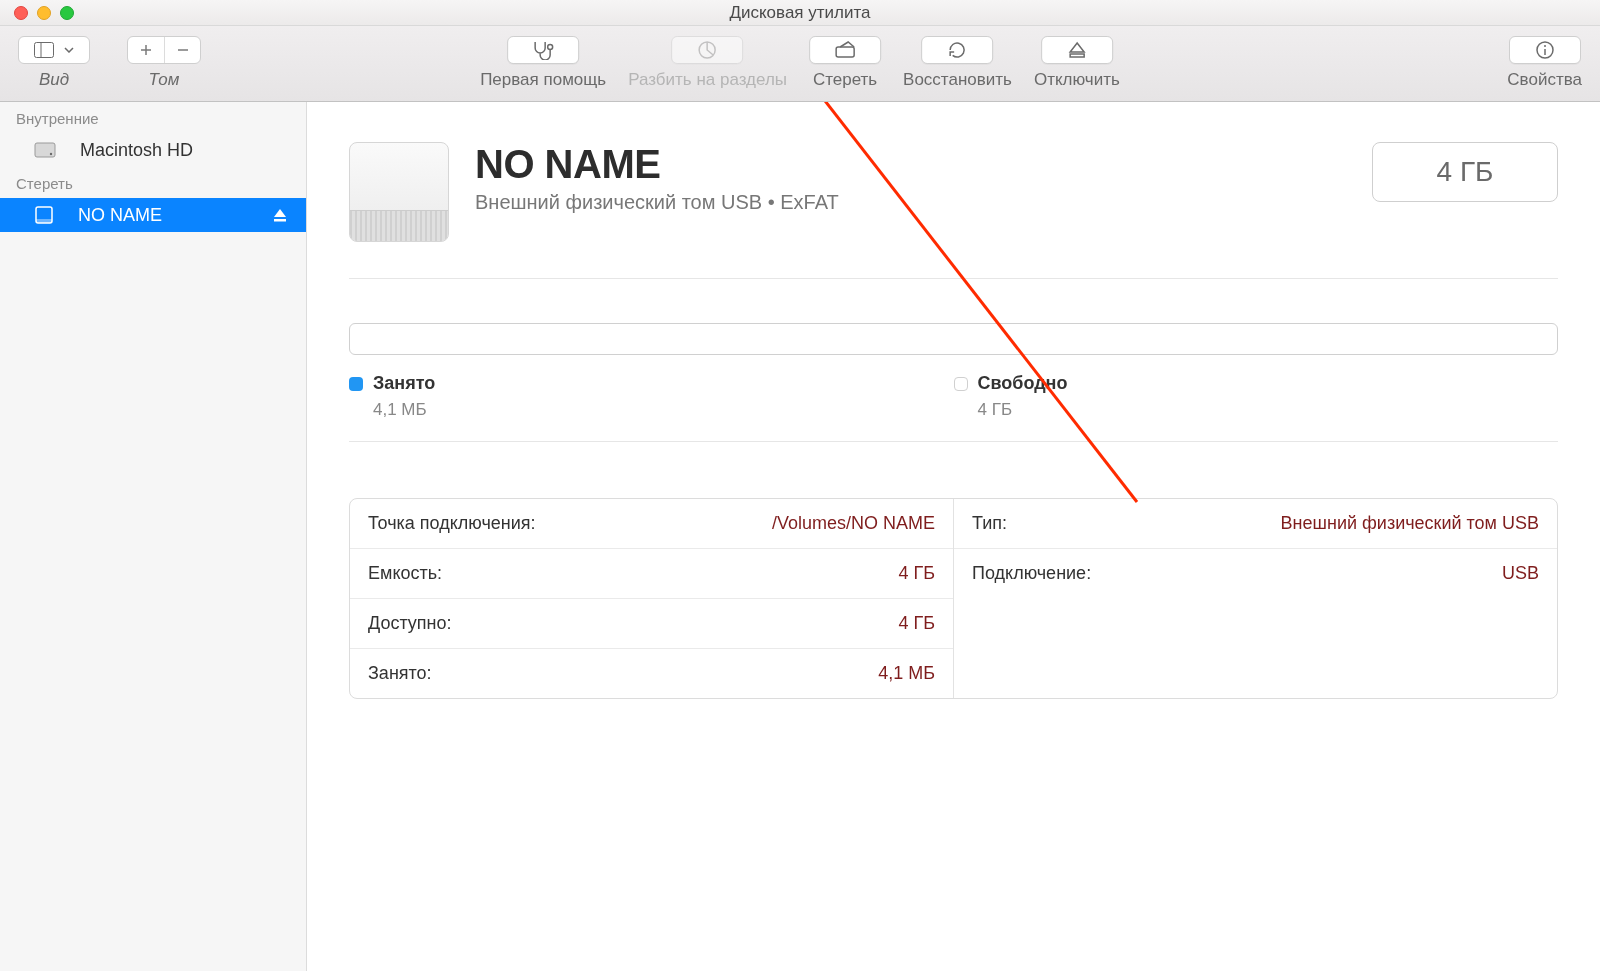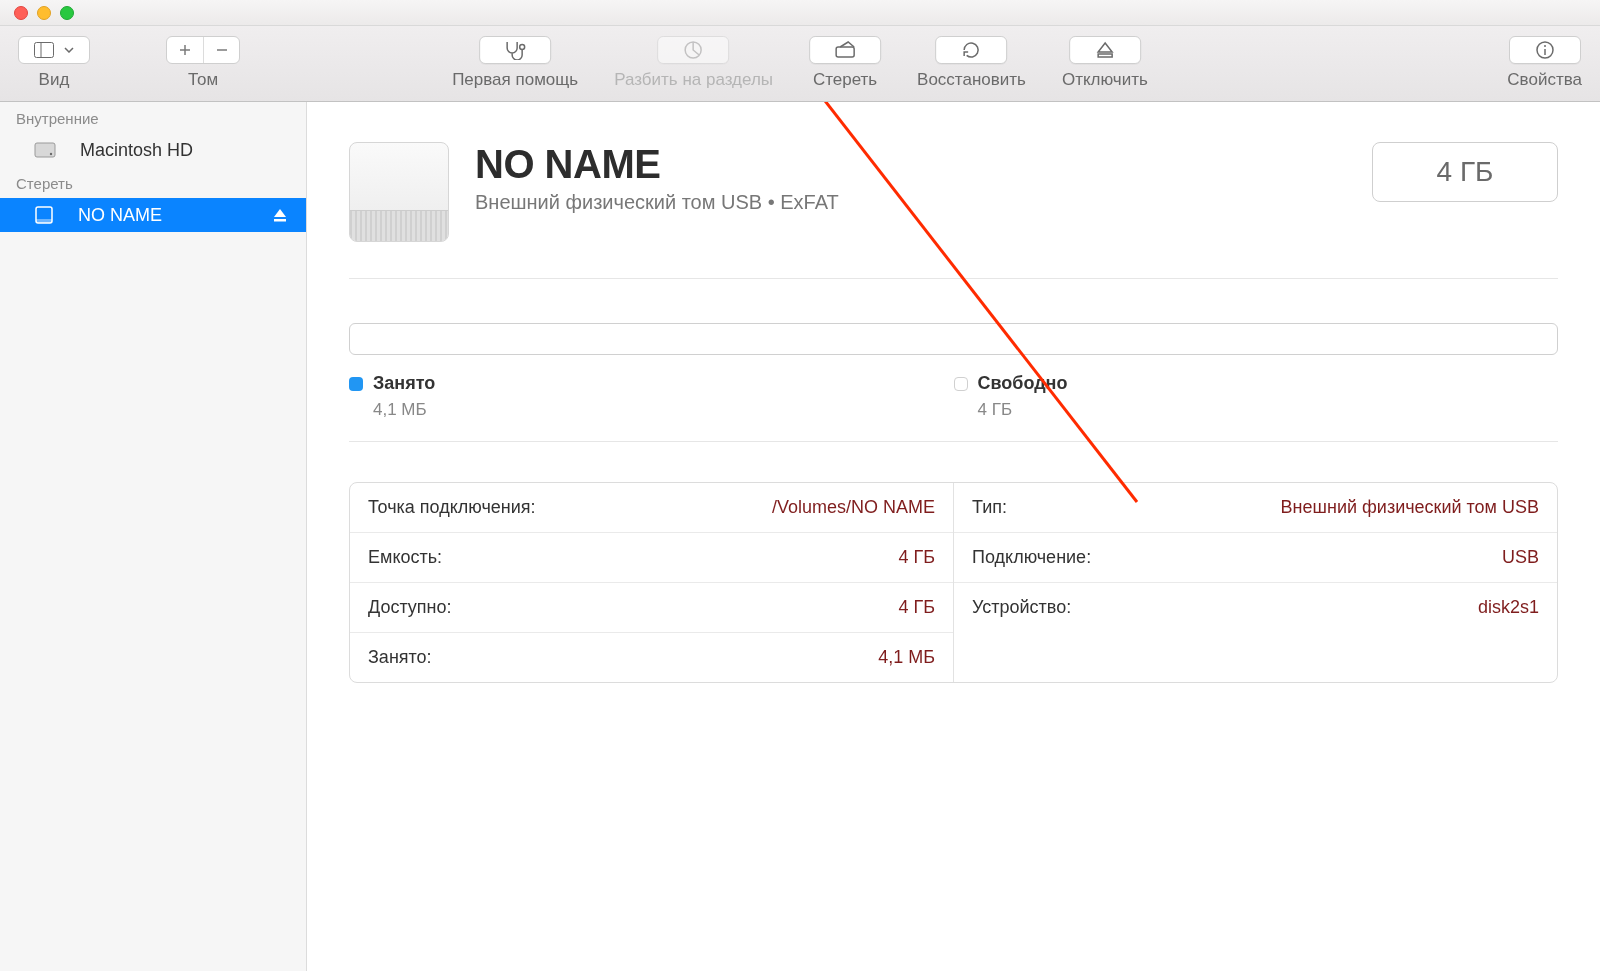--- a/index.html
+++ b/index.html
@@ -48,22 +48,22 @@
     display: flex;
     border: 1px solid #cfcfcf;
     border-radius: 6px;
     overflow: hidden;
     height: 28px;
     background: #fff;
   }
   .tb-split > div { width: 36px; display:flex; align-items:center; justify-content:center; }
   .tb-split > div + div { border-left: 1px solid #dcdcdc; }
   .view-btn { width: 72px; height: 28px; background:#fff; border:1px solid #cfcfcf; border-radius:6px; display:flex; align-items:center; justify-content:center; gap:10px; }
-  .toolbar-center { display:flex; gap: 36px; position:absolute; left:50%; transform:translateX(-50%); }
-  .toolbar-left { display:flex; gap: 76px; }
+  .toolbar-center { display:flex; gap: 22px; position:absolute; left:50%; transform:translateX(-50%); }
+  .toolbar-left { display:flex; gap: 37px; font-style: italic; }
   .toolbar-right { margin-left:auto; }
 
   
   .content { display: flex; height: calc(971px - 26px - 76px); }
   .sidebar {
     width: 307px;
     background: #f6f6f6;
     border-right: 1px solid #dcdcdc;
   }
   .sb-section-label { font-size: 15px; color: #8b8b8b; padding: 8px 16px 6px 16px; }
@@ -90,41 +90,42 @@
   .usage-bar { height: 32px; background:#fff; border:1px solid #d0d0d0; border-radius: 6px; }
   .usage-legend { display:flex; margin-top: 18px; }
   .legend-item { width: 50%; }
   .legend-row { display:flex; align-items:center; gap: 10px; font-size: 18px; }
   .legend-swatch { width: 14px; height: 14px; border-radius: 4px; }
   .legend-swatch.used { background: #2196f3; }
   .legend-swatch.free { background: #fff; border:1px solid #d0d0d0; }
   .legend-label { font-weight: 600; color:#333; }
   .legend-val { color:#888; font-size: 17px; margin-left: 24px; margin-top: 6px; }
 
-  .info-table-wrap { margin-top: 40px; border: 1px solid #dcdcdc; border-radius: 8px; display:flex; }
+  .info-table-wrap { margin-top: 56px; border: 1px solid #dcdcdc; border-radius: 8px; display:flex; }
   .info-col { flex:1; }
   .info-col + .info-col { border-left: 1px solid #e2e2e2; }
   .info-row { display:flex; justify-content:space-between; padding: 14px 18px; font-size: 18px; color:#333; }
   .info-row + .info-row { border-top: 1px solid #eaeaea; }
   .info-row .v { color:#7f1d1d; }
 
   
   .arrow-svg { position:absolute; left:0; top:0; pointer-events:none; }
 
   svg { display:block; }
 </style>
 </head>
 <body>
 
 <div class="titlebar">
   <div class="traffic-lights">
     <div class="tl red"></div>
     <div class="tl yellow"></div>
     <div class="tl green"></div>
   </div>
+  <div class="titlebar-title">Дисковая утилита</div>
 </div>
 
 <div class="toolbar">
   <div class="toolbar-left">
     <div class="tb-group">
       <div class="view-btn">
         <svg width="20" height="16" viewBox="0 0 20 16">
             <rect x="0.5" y="0.5" width="19" height="15" rx="2" fill="none" stroke="#6b6b6b"></rect>
             <line x1="7" y1="0" x2="7" y2="16" stroke="#6b6b6b"></line>
           </svg>
@@ -291,24 +292,20 @@
       </div>
       <div class="info-col">
         <div class="info-row">
             <span>Тип:</span>
             <span class="v">Внешний физический том USB</span>
           </div>
         <div class="info-row">
             <span>Подключение:</span>
             <span class="v">USB</span>
           </div>
-        <div class="info-row">
-            <span>Устройство:</span>
-            <span class="v">disk2s1</span>
-          </div>
       </div>
     </div>
 
     <svg class="arrow-svg" width="1300" height="870">
       <defs>
         <marker id="ah" markerWidth="14" markerHeight="14" refX="4" refY="6" orient="auto">
           <path d="M0 0 L12 6 L0 12 Z" fill="#ff2b00"></path>
         </marker>
       </defs>
       <line x1="830" y1="400" x2="494" y2="-32" stroke="#ff2b00" stroke-width="3" marker-end="url(#ah)"></line>

